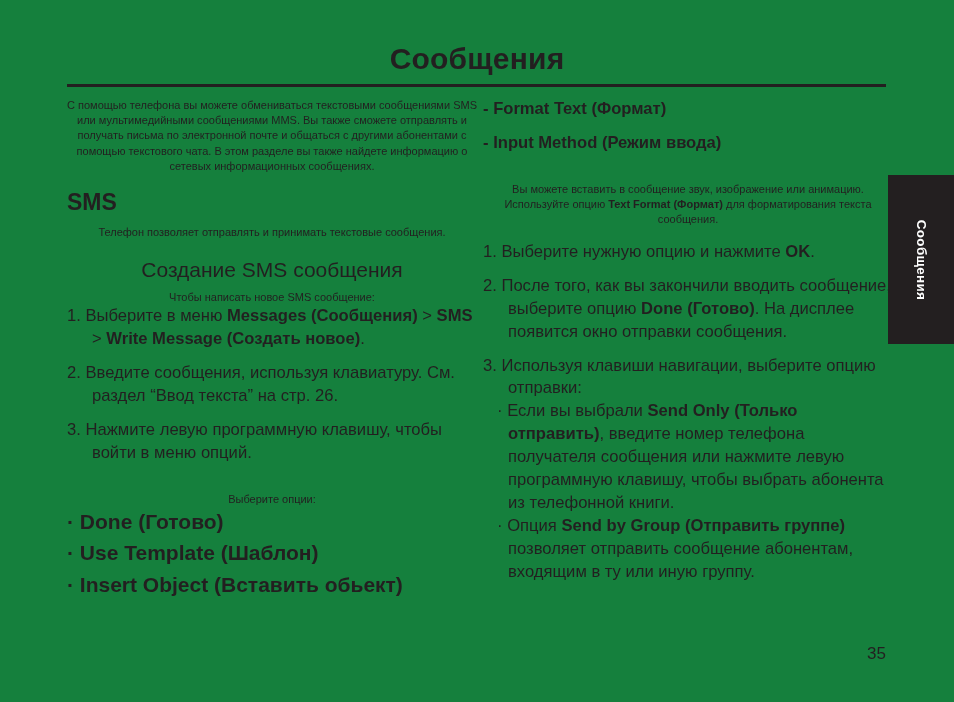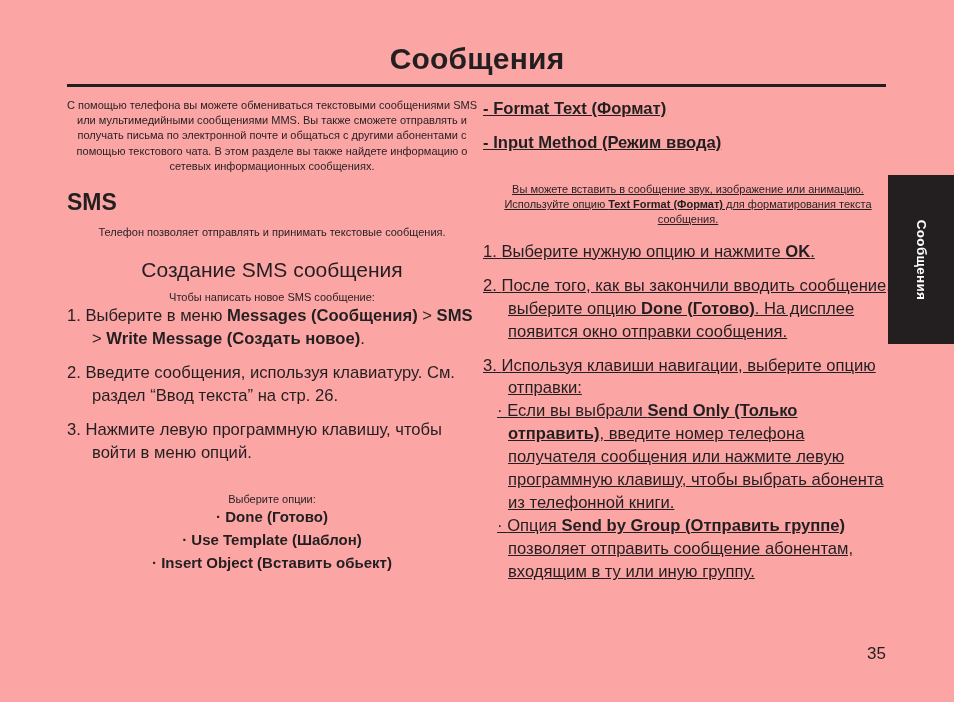--- a/index.html
+++ b/index.html
@@ -5,21 +5,21 @@
 <style>
   html, body {
     margin: 0;
     padding: 0;
     background: #ffffff;
   }
   .page {
     position: relative;
     width: 954px;
     height: 702px;
-    background: #fca5a5;
+    background: #15803d;
     font-family: "Liberation Sans", sans-serif;
     color: #231f20;
     overflow: hidden;
     box-sizing: border-box;
   }
 
   
   .page-title {
     position: absolute;
     left: 0;
@@ -63,21 +63,21 @@
     letter-spacing: 0.3px;
   }
 
   
   .col {
     position: absolute;
     top: 98px;
     width: 410px;
   }
   .col-left  { left: 67px; }
-  .col-right { left: 483px; text-decoration: underline; }
+  .col-right { left: 483px; }
 
   
   .para {
     font-size: 11px;
     line-height: 1.385;
     margin: 0 0 0 0;
     text-align: center;
   }
 
   .h-sms {
@@ -111,27 +111,26 @@
   .subitem {
     font-size: 16.6px;
     line-height: 1.385;
     padding-left: 25px;
     text-indent: -11px;
     margin: 0;
   }
 
   
   .bullet {
-    font-size: 15px;
+    font-size: 21px;
     line-height: 1.39;
     font-weight: bold;
     margin: 0;
     padding-left: 14px;
     text-indent: -14px;
-    text-align: center;
   }
   .bullet + .bullet { margin-top: 2px; }
 
   .dashline {
     font-size: 16.6px;
     line-height: 1.385;
     font-weight: bold;
     margin: 0;
   }
   .dashline + .dashline { margin-top: 11px; }

